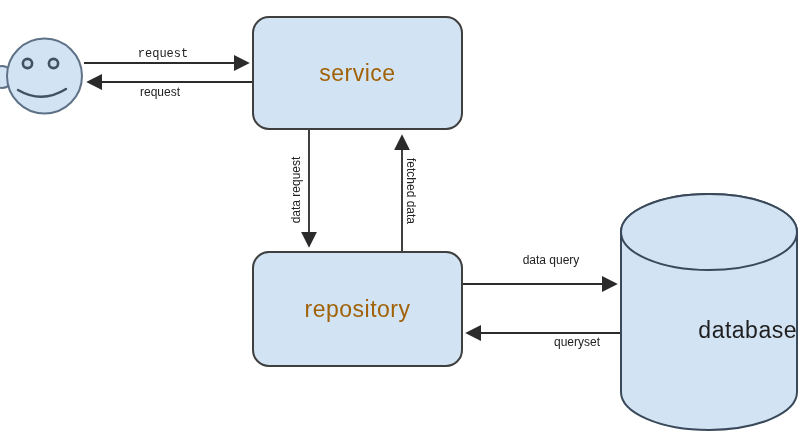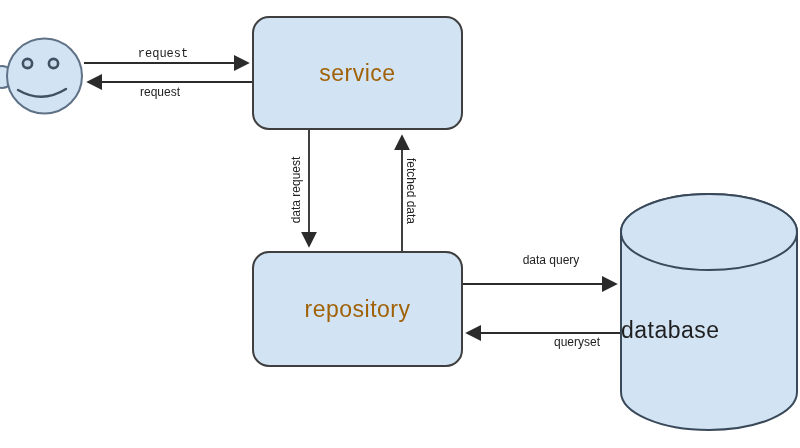--- a/index.html
+++ b/index.html
@@ -25,21 +25,21 @@
     color: #a16207;
     font-size: 23px;
     letter-spacing: 0.5px;
   }
   #service-box    { left: 252px; top: 16px;  width: 211px; height: 114px; }
   #repository-box { left: 252px; top: 251px; width: 211px; height: 116px; }
 
   #database-label {
     position: absolute;
     left: 621px; top: 317px; width: 176px;
-    text-align: left;
+    text-align: right;
     color: #1f1f1f;
     font-size: 23px;
     letter-spacing: 0.5px;
   }
 
   .edge-label {
     position: absolute;
     color: #222222;
     font-size: 12px;
     white-space: nowrap;

